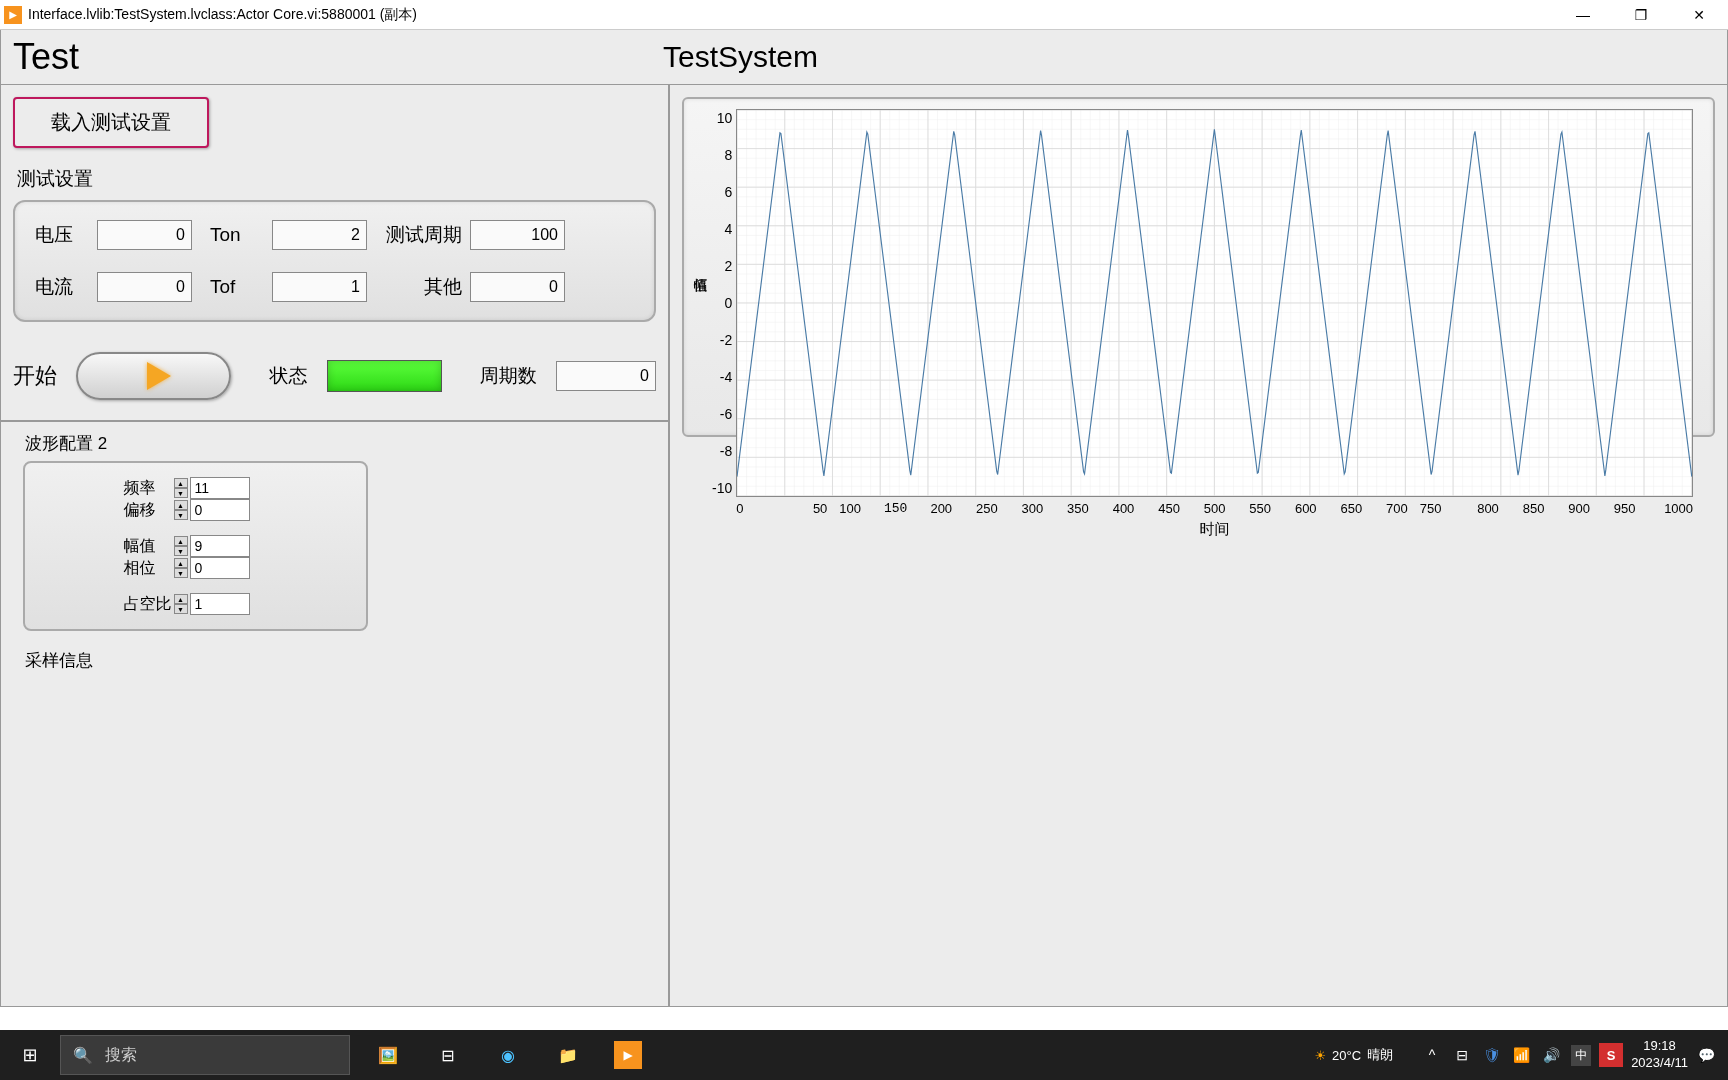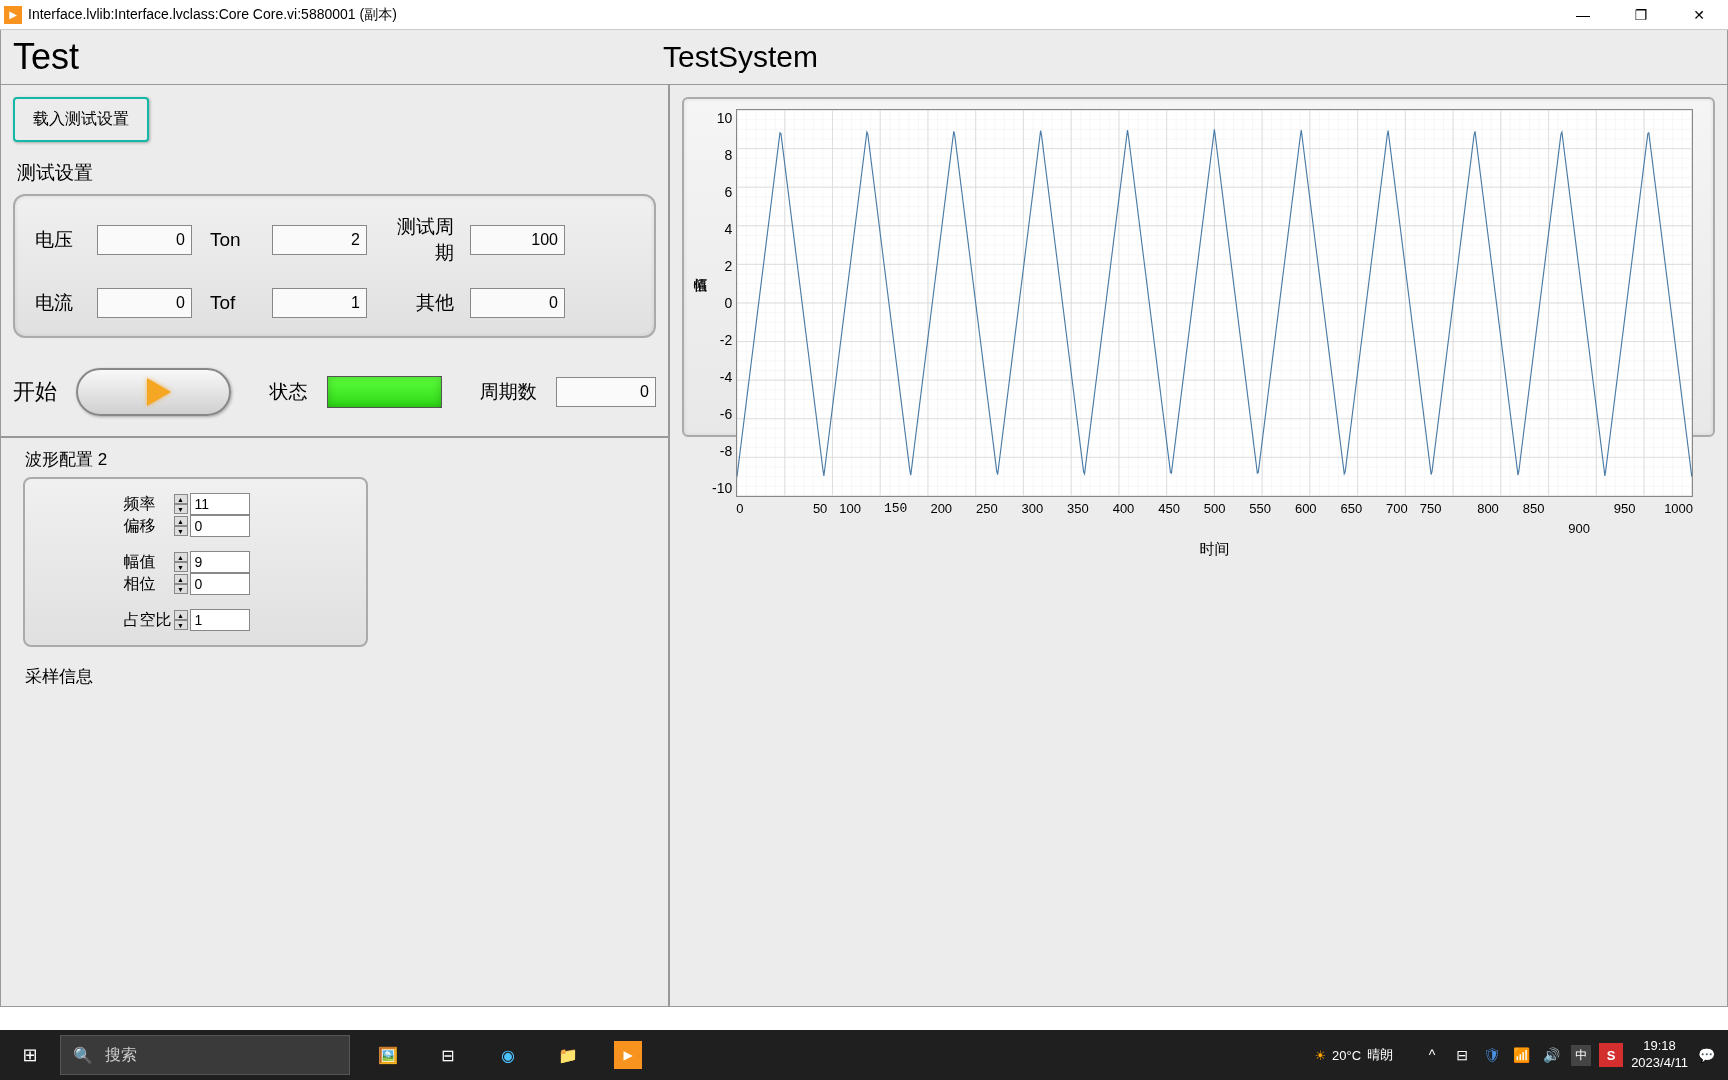--- a/index.html
+++ b/index.html
@@ -13,30 +13,30 @@
 .win-btn { width: 58px; height: 30px; display: flex; align-items: center; justify-content: center; font-size: 14px; }
 
 .app-header { height: 55px; background: #ececec; display: flex; align-items: center; padding: 0 12px; border: 1px solid #999; border-top: none; }
 .app-title-left { font-size: 36px; font-weight: 300; font-family: "Segoe UI", sans-serif; width: 650px; }
 .app-title-center { font-size: 30px; font-family: "Segoe UI", sans-serif; }
 
 .main { display: flex; height: 922px; background: #ececec; border-left: 1px solid #999; border-right: 1px solid #999; border-bottom: 1px solid #999; }
 .left-panel { width: 669px; border-right: 2px solid #999; padding: 12px; }
 .right-panel { flex: 1; padding: 12px; }
 
-.load-btn { font-size: 16px; padding: 10px 18px; background: #ececec; border: 2px solid #14b8a6; border-radius: 4px; box-shadow: 1px 1px 3px rgba(0,0,0,0.3); cursor: pointer; }
+.load-btn { font-size: 20px; padding: 10px 36px; background: #ececec; border: 2px solid #be185d; border-radius: 4px; box-shadow: 1px 1px 3px rgba(0,0,0,0.3); cursor: pointer; }
 
 .section-label { font-size: 19px; margin: 18px 0 8px 4px; }
 
 .settings-box { border: 2px solid #aaa; border-radius: 12px; background: linear-gradient(#f0f0f0, #e0e0e0); padding: 18px 20px; box-shadow: inset 0 0 4px rgba(0,0,0,0.1); }
 .settings-row { display: flex; align-items: center; margin-bottom: 22px; }
 .settings-row:last-child { margin-bottom: 0; }
 .param { display: flex; align-items: center; margin-right: 18px; }
 .param-label { font-size: 19px; width: 62px; text-align: left; }
-.param-label.wide { width: 85px; text-align: right; padding-right: 16px; }
+.param-label.wide { width: 85px; text-align: right; padding-right: 8px; }
 .param-input { width: 95px; height: 30px; border: 1px solid #888; background: #fafafa; text-align: right; padding: 0 6px; font-size: 16px; }
 
 .start-row { display: flex; align-items: center; margin: 30px 0 20px 0; justify-content: space-between; }
 .start-label { font-size: 22px; margin-right: 6px; }
 .oval-btn { width: 155px; height: 48px; border-radius: 24px; background: linear-gradient(#f8f8f8, #d0d0d0); border: 2px solid #888; position: relative; display: flex; align-items: center; justify-content: center; cursor: pointer; margin-right: 25px; box-shadow: 1px 1px 3px rgba(0,0,0,0.3); }
 .oval-btn-inner { width: 0; height: 0; border-left: 24px solid #f5a623; border-top: 14px solid transparent; border-bottom: 14px solid transparent; margin-left: 10px; filter: drop-shadow(0 0 2px rgba(245,166,35,0.8)); }
 .status-label { font-size: 19px; margin-right: 6px; }
 .status-led { width: 115px; height: 32px; background: linear-gradient(#5cff3c, #2dd815); border: 1px solid #555; box-shadow: inset 0 0 8px rgba(0,0,0,0.2); margin-right: 25px; }
 .cycle-label { font-size: 19px; margin-right: 6px; }
 .cycle-input { width: 100px; height: 30px; border: 1px solid #888; background: #fafafa; text-align: right; padding: 0 6px; font-size: 16px; }
@@ -82,21 +82,21 @@
 .tb-ime { background: #444; padding: 2px 4px; font-size: 12px; }
 .tb-red { background: #d32f2f; width: 24px; height: 24px; display: flex; align-items: center; justify-content: center; font-weight: bold; }
 
 svg.waveform { width: 100%; height: 100%; }
 </style>
 </head>
 <body>
 
 <div class="titlebar">
   <div class="titlebar-icon"></div>
-  <div class="titlebar-text">Interface.lvlib:Interface.lvclass:Core Core.vi:5880001 (副本)</div>
+  <div class="titlebar-text">Interface.lvlib:TestSystem.lvclass:Actor Core.vi:5880001 (副本)</div>
   <div class="win-controls">
     <div class="win-btn">—</div>
     <div class="win-btn">❐</div>
     <div class="win-btn">✕</div>
   </div>
 </div>
 
 <div class="app-header">
   <div class="app-title-left">Test</div>
   <div class="app-title-center">TestSystem</div>
@@ -425,21 +425,21 @@
               <div style="flex: 1 1 0%; text-align: center; font-size: 13px;">400</div>
               <div style="flex: 1 1 0%; text-align: center; font-size: 13px;">450</div>
               <div style="flex: 1 1 0%; text-align: center; font-size: 13px;">500</div>
               <div style="flex: 1 1 0%; text-align: center; font-size: 13px;">550</div>
               <div style="flex: 1 1 0%; text-align: center; font-size: 13px;">600</div>
               <div style="flex: 1 1 0%; text-align: center; font-size: 13px;">650</div>
               <div style="flex: 1 1 0%; text-align: center; font-size: 13px;">700</div>
               <div style="flex: 1 1 0%; text-align: left; font-size: 13px;">750</div>
               <div style="flex: 1 1 0%; text-align: center; font-size: 13px;">800</div>
               <div style="flex: 1 1 0%; text-align: center; font-size: 13px;">850</div>
-              <div style="flex: 1 1 0%; text-align: center; font-size: 13px; margin-top: 20px;">900</div>
+              <div style="flex: 1 1 0%; text-align: center; font-size: 13px;">900</div>
               <div style="flex: 1 1 0%; text-align: center; font-size: 13px;">950</div>
               <div style="flex: 1 1 0%; text-align: right; font-size: 13px;">1000</div>
             </div>
           <div class="x-axis-label">时间</div>
         </div>
       </div>
     </div>
   </div>
 </div>
 

